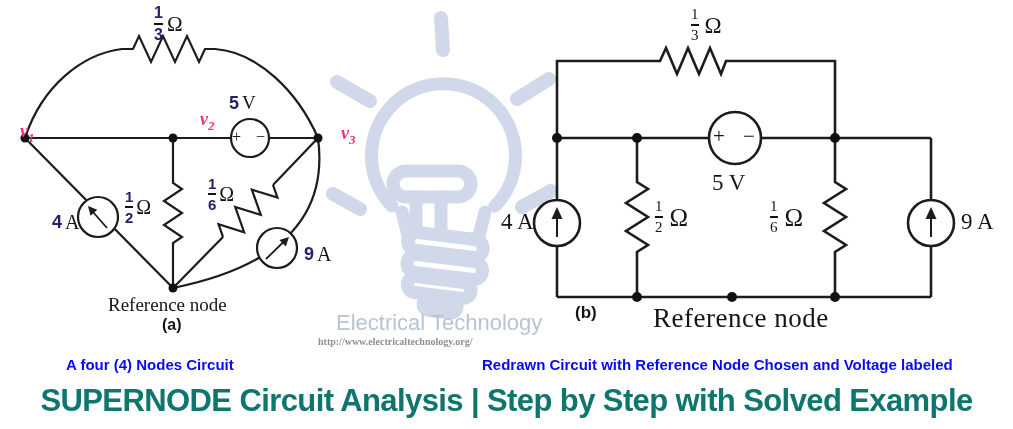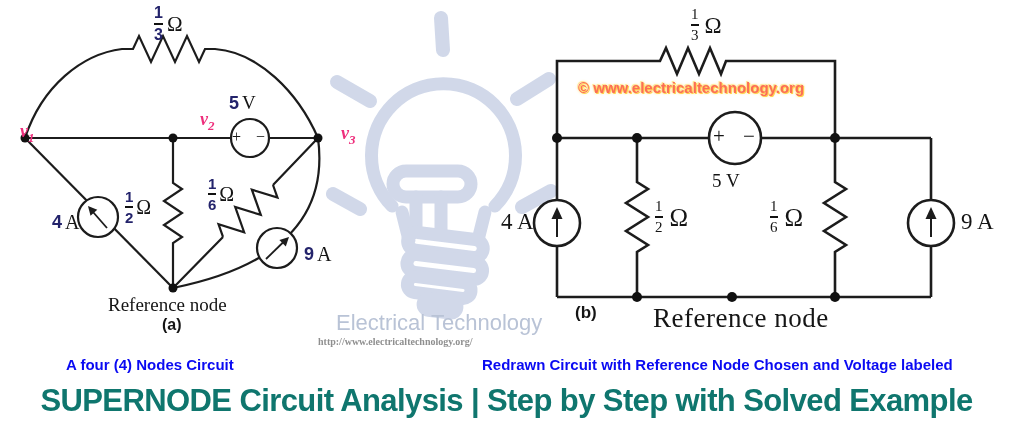--- a/index.html
+++ b/index.html
@@ -169,25 +169,24 @@
 
   <div class="lbl row" style="left:691px;top:7px;">
     <span class="fr serif" style="font-size:15px;">
       <span>1</span>
       <span class="bar"></span>
       <span>3</span>
     </span>
     <span class="serif" style="font-size:23px;margin-left:6px;">Ω</span>
   </div>
 
-  <div class="lbl orange" style="left:578px;top:80px;font-size:15px;">© www.electricaltechnology.org</div>
 
   <div class="lbl serif" style="left:713px;top:126px;font-size:21px;">+</div>
   <div class="lbl serif" style="left:743px;top:126px;font-size:21px;">−</div>
-  <div class="lbl serif" style="left:712px;top:171px;font-size:19px;">5 V</div>
+  <div class="lbl serif" style="left:712px;top:171px;font-size:23px;">5 V</div>
 
   <div class="lbl serif" style="left:501px;top:210px;font-size:23px;">4 A</div>
   <div class="lbl serif" style="left:961px;top:210px;font-size:23px;">9 A</div>
 
   <div class="lbl row" style="left:655px;top:199px;">
     <span class="fr serif" style="font-size:15px;">
       <span>1</span>
       <span class="bar"></span>
       <span>2</span>
     </span>

